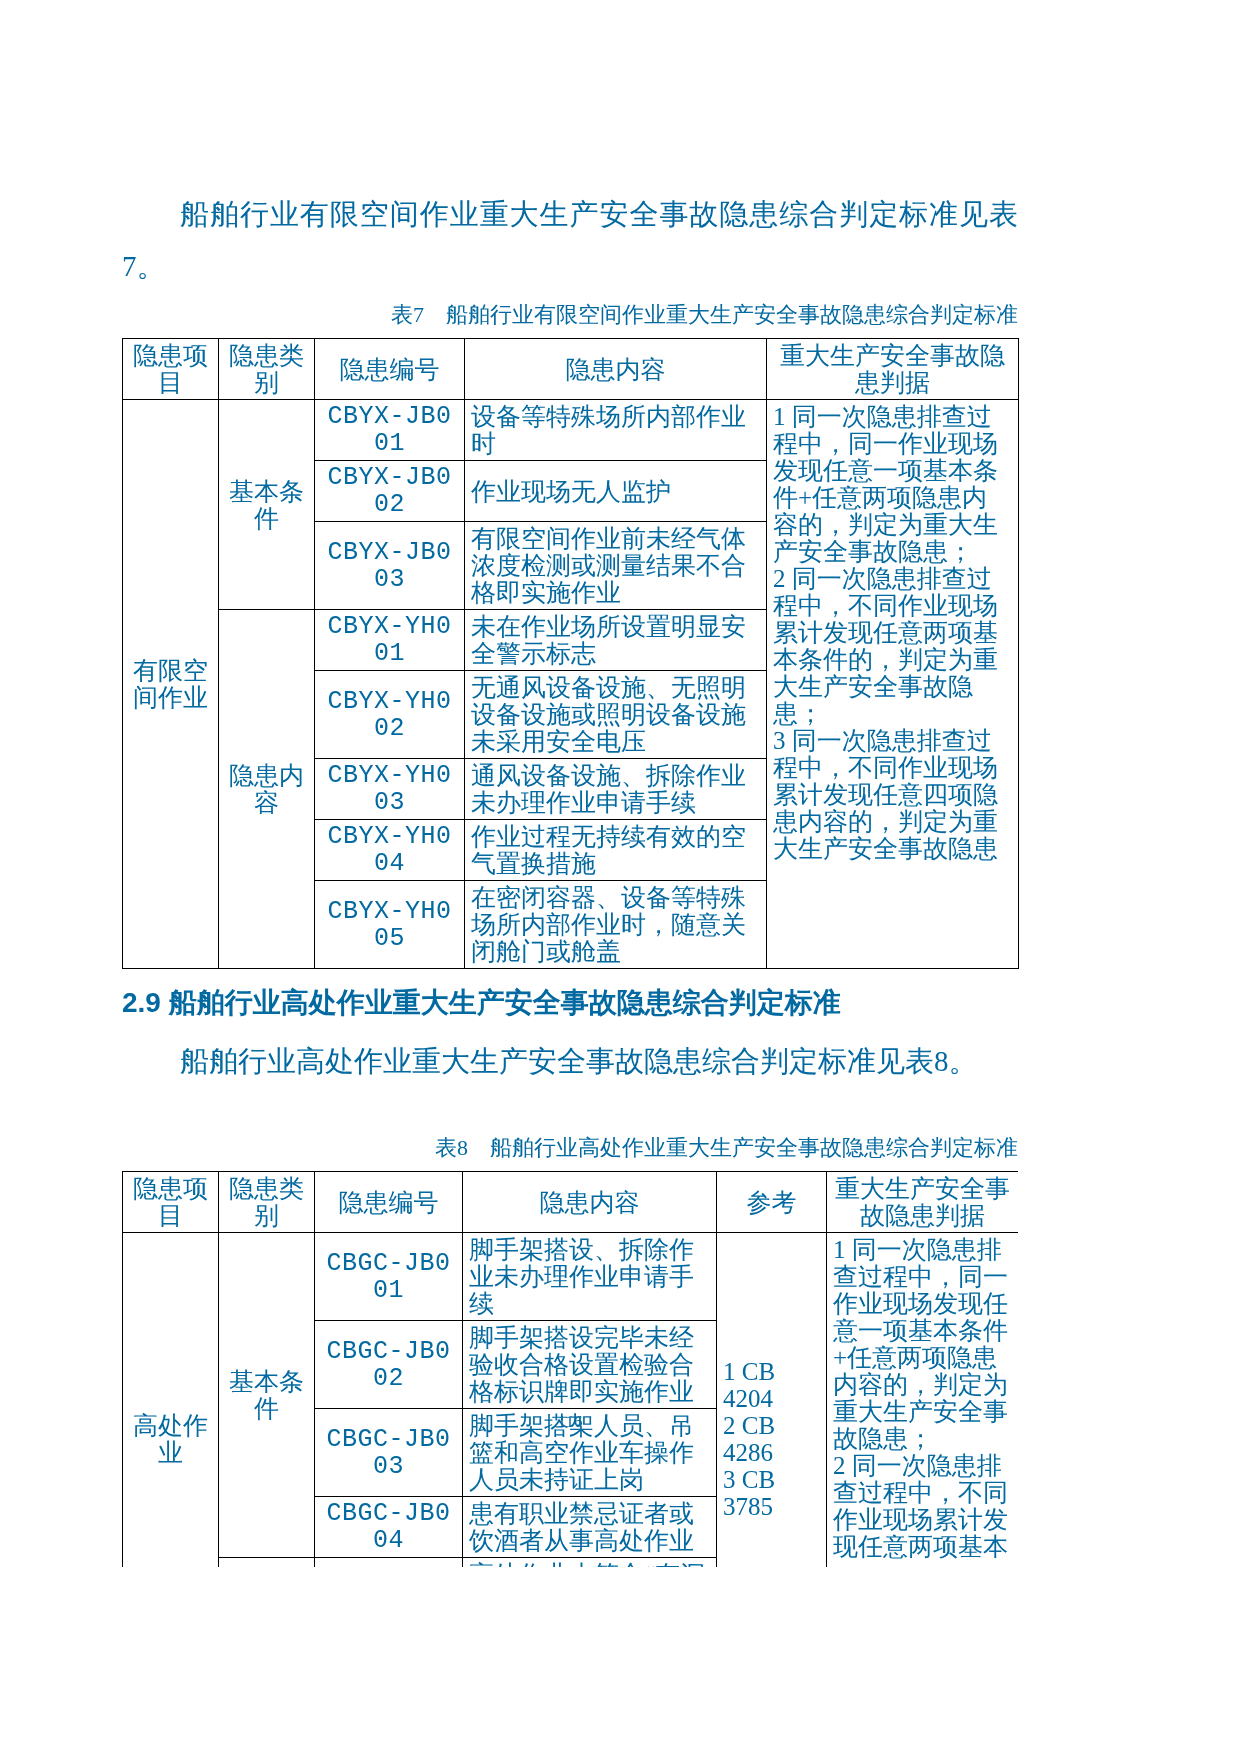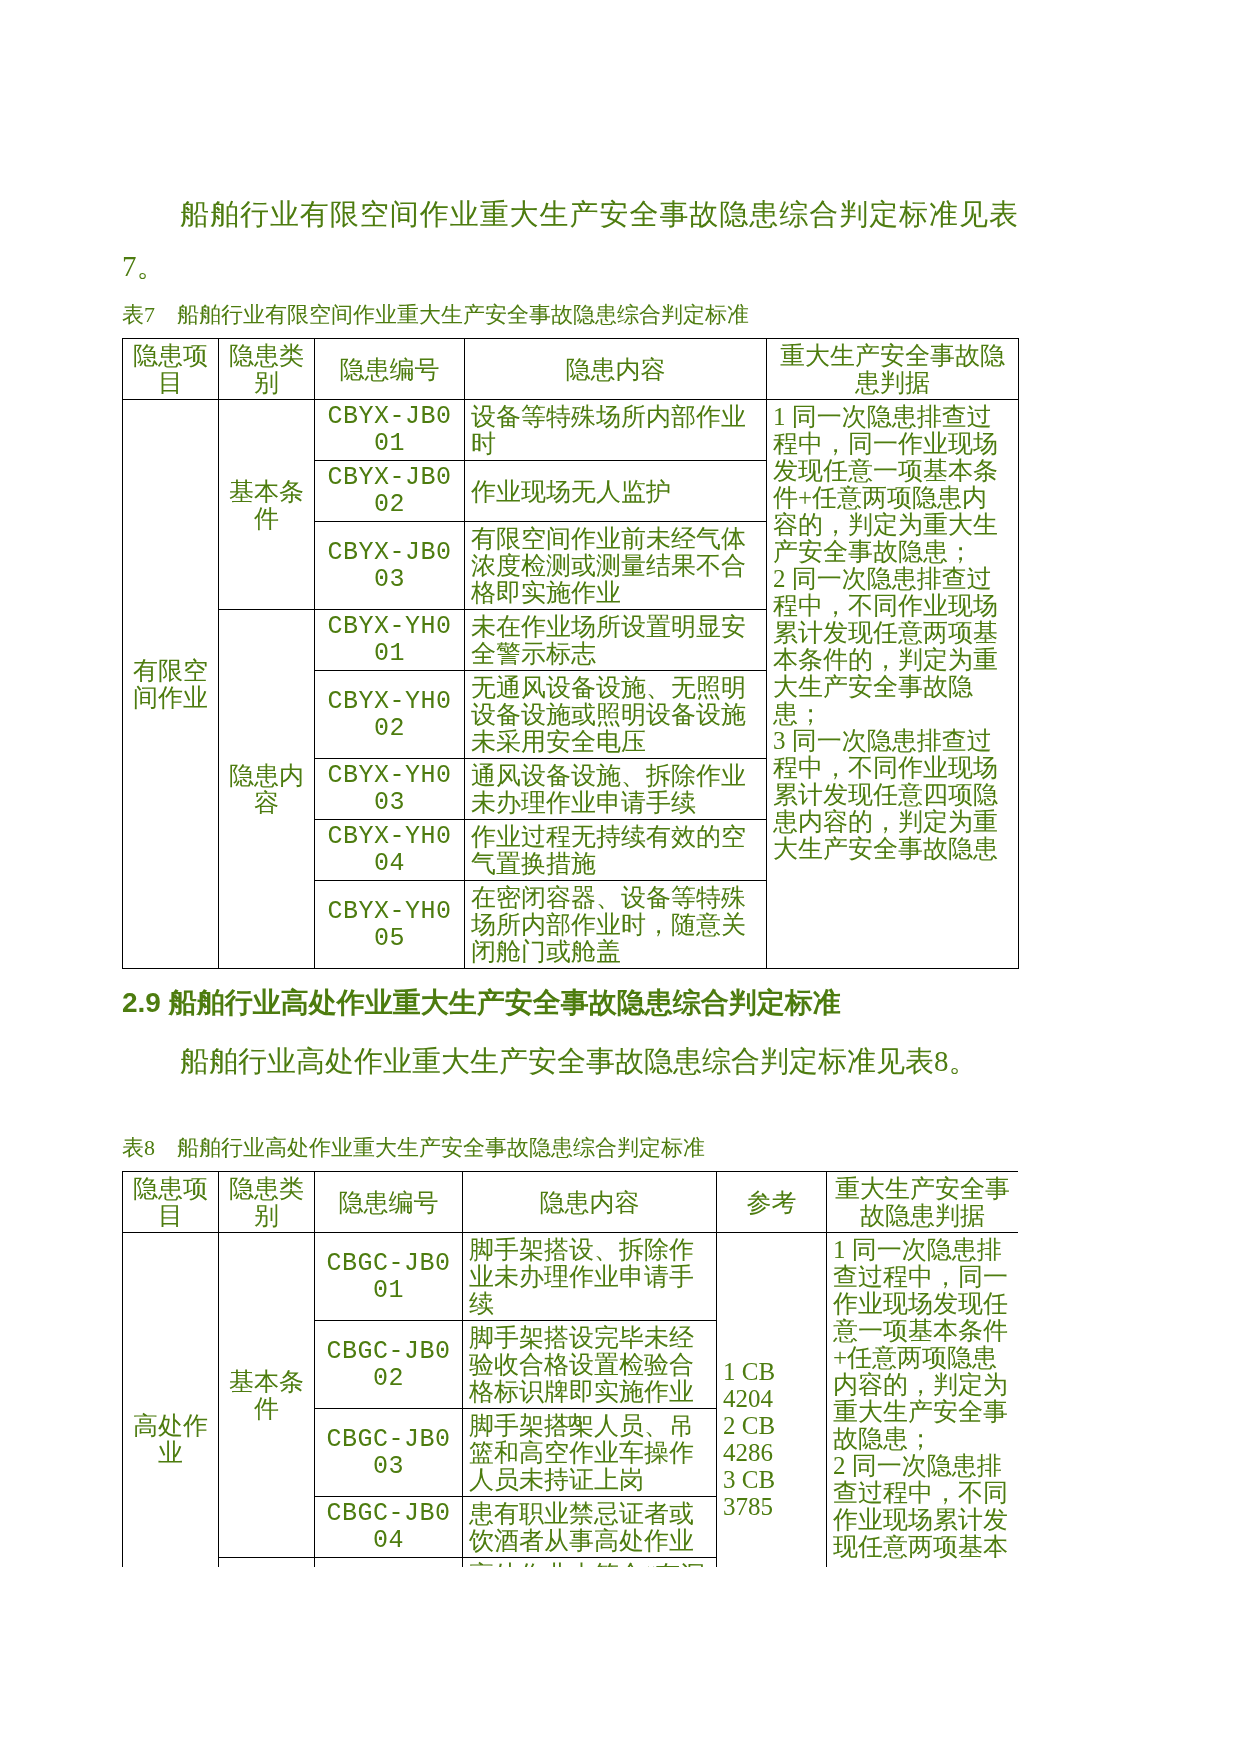--- a/index.html
+++ b/index.html
@@ -2,39 +2,39 @@
 <html><head>
 <meta charset="utf-8">
 <style>
   * { margin: 0; padding: 0; box-sizing: border-box; }
   html, body { background: #ffffff; }
   .page {
     position: relative;
     width: 1241px;
     height: 1754px;
     background: #ffffff;
-    color: #4d7c0f;
+    color: #0369a1;
     font-family: "Liberation Serif", serif;
     overflow: hidden;
   }
   .content {
     margin-left: 122px;
     width: 896px;
     padding-top: 188px;
   }
   .body-para {
     font-size: 29px;
     line-height: 52px;
     text-indent: 2em;
     text-align: justify;
   }
   .table-caption {
     font-size: 22px;
     line-height: 30px;
-    text-align: left;
+    text-align: right;
     margin-top: 8px;
   }
   table.htable {
     width: 896px;
     border-collapse: collapse;
     table-layout: fixed;
     font-size: 25px;
     line-height: 27px;
     margin-top: 8px;
   }

